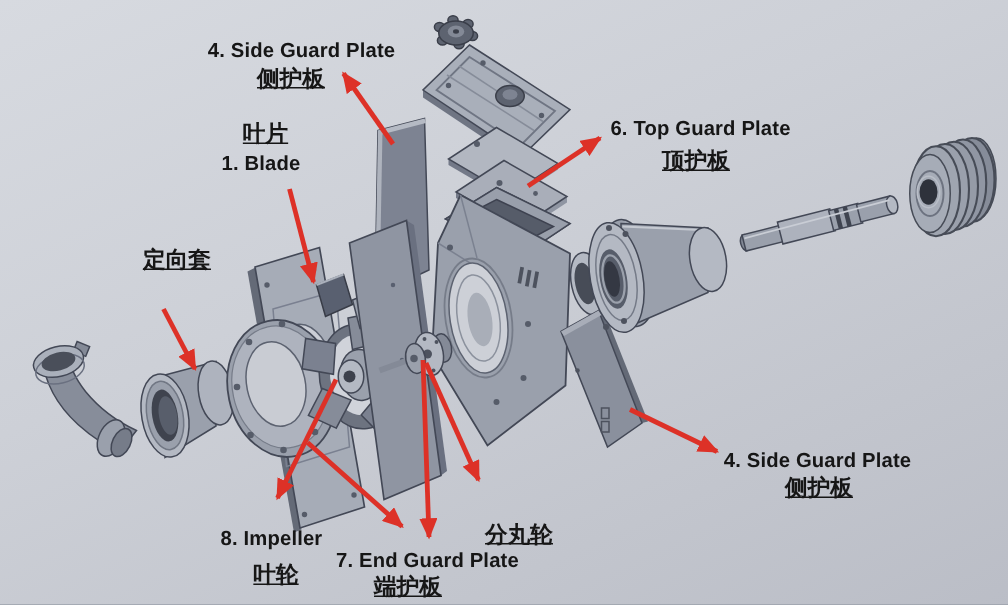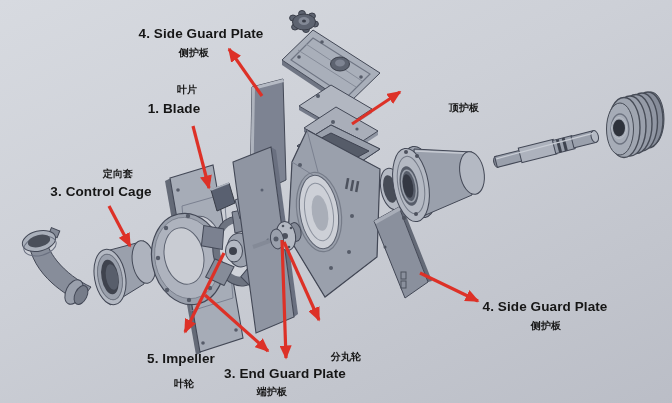--- a/index.html
+++ b/index.html
@@ -8,21 +8,21 @@
     background:linear-gradient(155deg,#d7dae0 0%,#cdd0d7 40%,#c2c5cd 75%,#babdc6 100%);
     font-family:"Liberation Sans",sans-serif;
     padding-left:24px;
   }
   #scene{position:absolute;left:0;top:0;width:672px;height:403px;}
   .lbl{
     position:absolute;transform:translateX(-50%);
     font-weight:600;font-size:13.5px;line-height:15px;color:#161616;
     white-space:nowrap;letter-spacing:.1px;
   }
-  .lbl.zh{font-size:10px;font-weight:700;}
+  .lbl.zh{font-size:15px;font-weight:700;text-decoration:underline;}
 </style>
 </head>
 <body>
 
 <div id="stage">
 
 <svg id="scene" viewBox="0 0 672 403" xmlns="http://www.w3.org/2000/svg">
   <defs>
     <marker id="ah" markerWidth="4.6" markerHeight="3.8" refX="3.9" refY="1.9" orient="auto">
       <path d="M0,0 L4.4,1.9 L0,3.8 Z" fill="#dd3127"></path>
@@ -254,32 +254,32 @@
     <path d="M 224,253 L 185,332" marker-end="url(#ah)"></path>
     <path d="M 205,295 L 268,351" marker-end="url(#ah)"></path>
     <path d="M 282,240 L 286,358" marker-end="url(#ah)"></path>
     <path d="M 284,242 L 319,320" marker-end="url(#ah)"></path>
   </g>
 </svg>
 
 <div class="lbl" style="left:201px;top:26px">4. Side Guard Plate</div>
 <div class="lbl zh" style="left:194px;top:45px">侧护板</div>
 
-<div class="lbl zh" style="left:187px;top:82px">叶片</div>
+<div class="lbl zh" style="left:177px;top:82px">叶片</div>
 <div class="lbl" style="left:174px;top:101px">1. Blade</div>
 
 <div class="lbl zh" style="left:118px;top:166px">定向套</div>
-<div class="lbl" style="left:101px;top:184px">3. Control Cage</div>
-
+
+<div class="lbl" style="left:467px;top:78px">6. Top Guard Plate</div>
 <div class="lbl zh" style="left:464px;top:100px">顶护板</div>
 
 <div class="lbl zh" style="left:346px;top:349px">分丸轮</div>
 
-<div class="lbl" style="left:181px;top:351px">5. Impeller</div>
+<div class="lbl" style="left:181px;top:351px">8. Impeller</div>
 <div class="lbl zh" style="left:184px;top:376px">叶轮</div>
 
-<div class="lbl" style="left:285px;top:366px">3. End Guard Plate</div>
+<div class="lbl" style="left:285px;top:366px">7. End Guard Plate</div>
 <div class="lbl zh" style="left:272px;top:384px">端护板</div>
 
 <div class="lbl" style="left:545px;top:299px">4. Side Guard Plate</div>
 <div class="lbl zh" style="left:546px;top:318px">侧护板</div>
 
 </div>
 
 </body></html>

